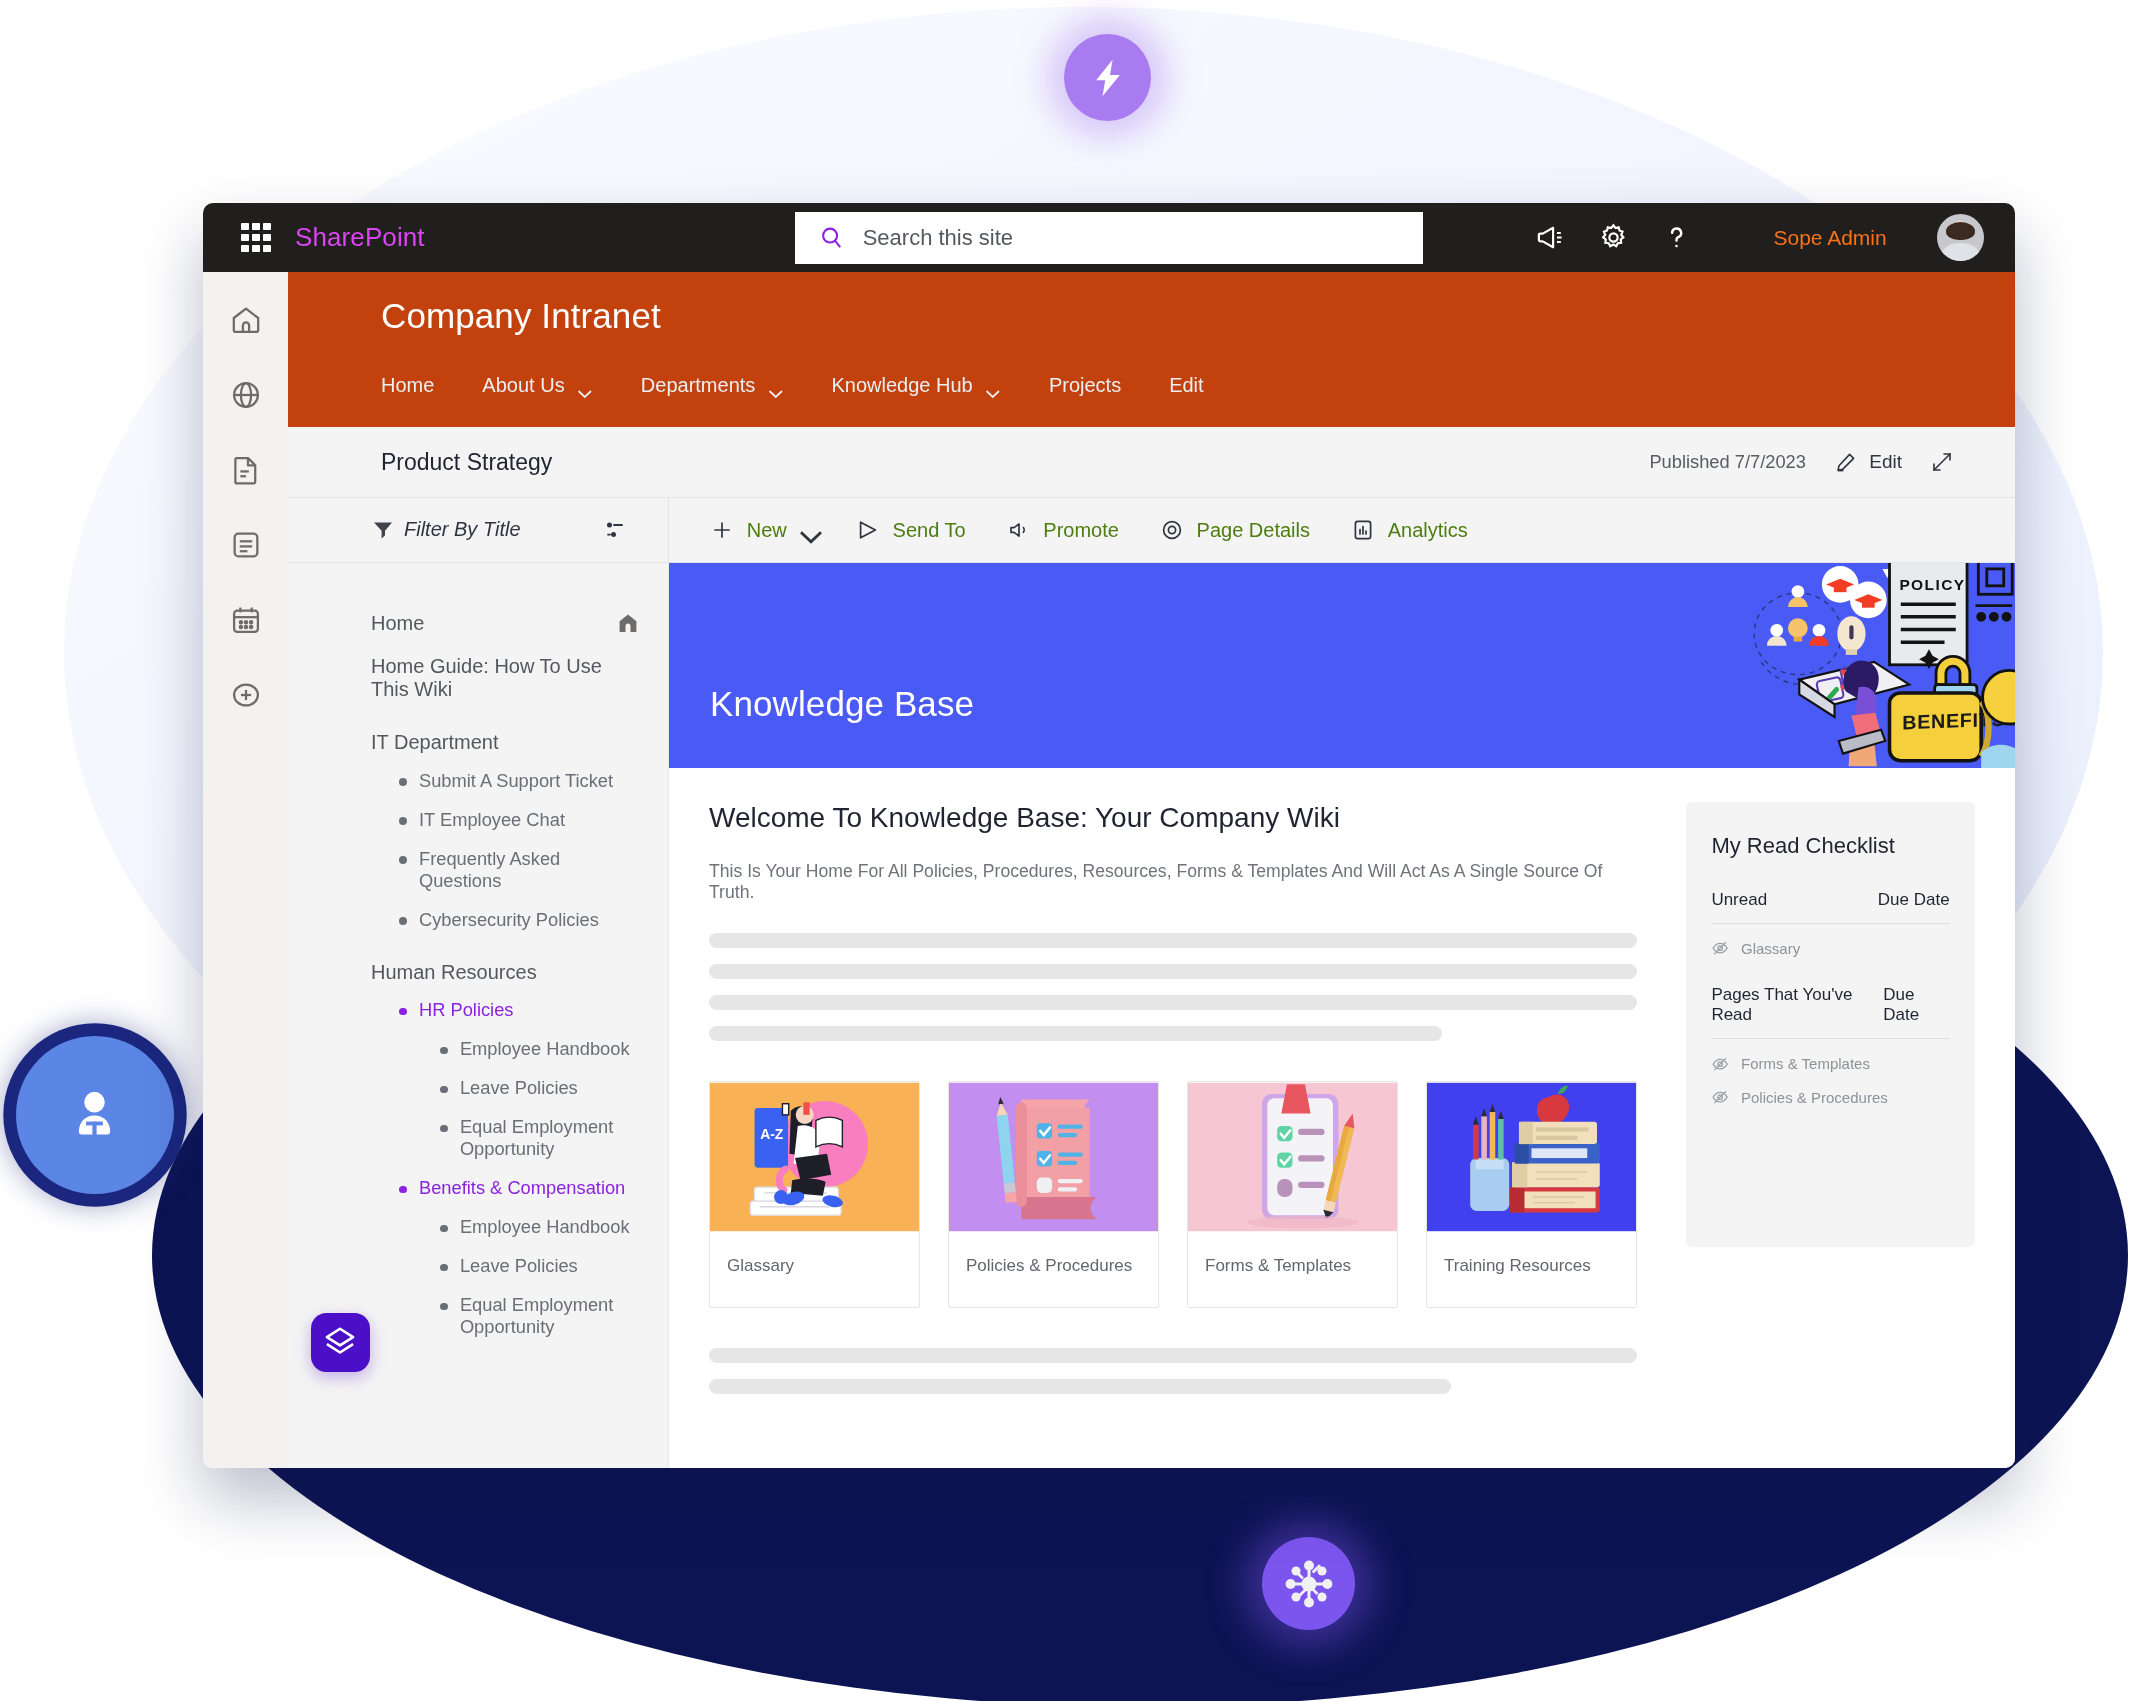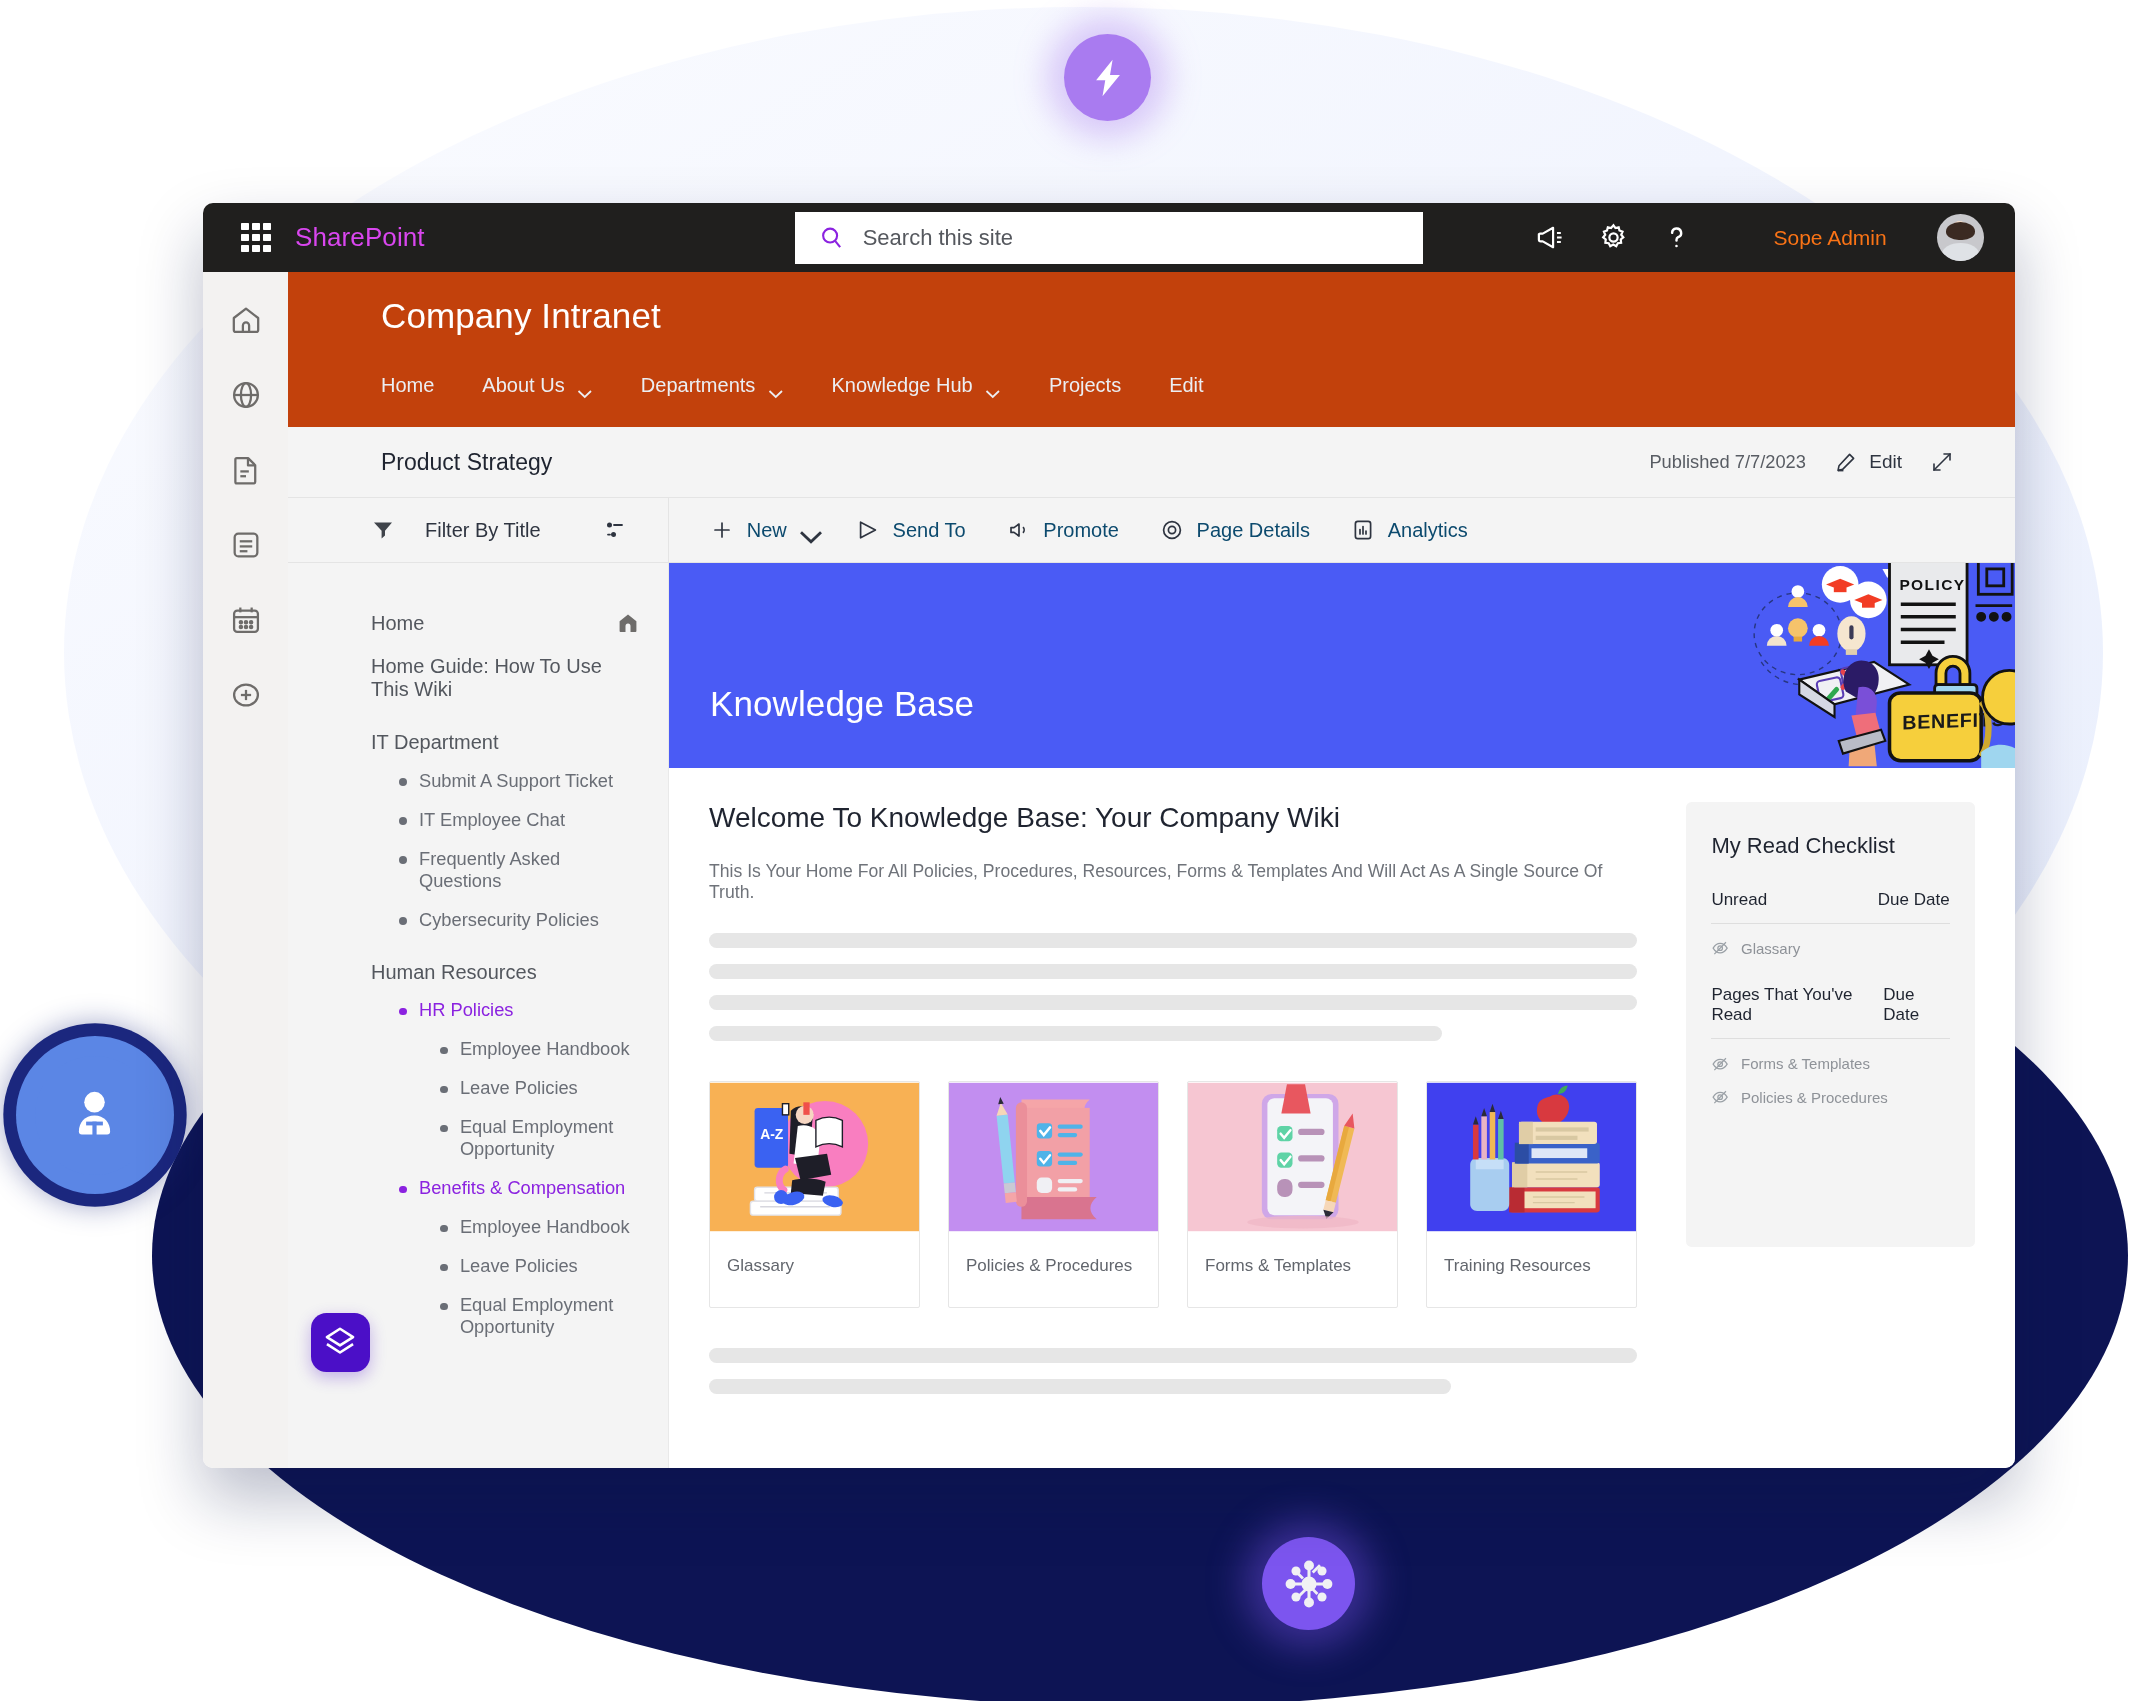--- a/index.html
+++ b/index.html
@@ -167,29 +167,29 @@
     height: 65px; flex: 0 0 65px;
     display: flex; align-items: center;
     border-bottom: 0.7px solid #e4e4e4;
   }
   .cmd-left {
     width: 381px; flex: 0 0 381px;
     display: flex; align-items: center; padding-left: 83px;
     height: 100%;
     border-right: 0.7px solid #e4e4e4;
   }
-  .cmd-filter { display: flex; align-items: center; gap: 30px; cursor: pointer; }
+  .cmd-filter { display: flex; align-items: flex-start; gap: 9px; cursor: pointer; font-style: italic; }
   .cmd-filter svg { width: 24px; height: 24px; }
   .cmd-filter span { font-size: 20px; color: #2e3440; }
   .cmd-sortic { margin-left: auto; margin-right: 41px; width: 24px; height: 24px;
     color: #2e3440; cursor: pointer; }
   .cmd-right { display: flex; align-items: center; gap: 41px; padding-left: 41px; }
   .cmd-btn { display: flex; align-items: center; gap: 12.7px; cursor: pointer; }
   .cmd-btn svg { width: 24px; height: 24px; color: #2e3440; flex: 0 0 24px; }
-  .cmd-btn span { font-size: 20px; color: #0c4a6e; white-space: nowrap; }
+  .cmd-btn span { font-size: 20px; color: #4d7c0f; white-space: nowrap; }
   .cmd-btn .chev { width: 15.5px; height: 10px; flex: 0 0 15.5px; }
 
   
   .main-region { display: flex; flex: 1; min-height: 0; }
 
   .tree-pane {
     width: 381px; flex: 0 0 381px;
     background: #f4f4f4;
     padding: 48px 28px 0 83px;
     border-right: 0.7px solid #e9e9e9;

